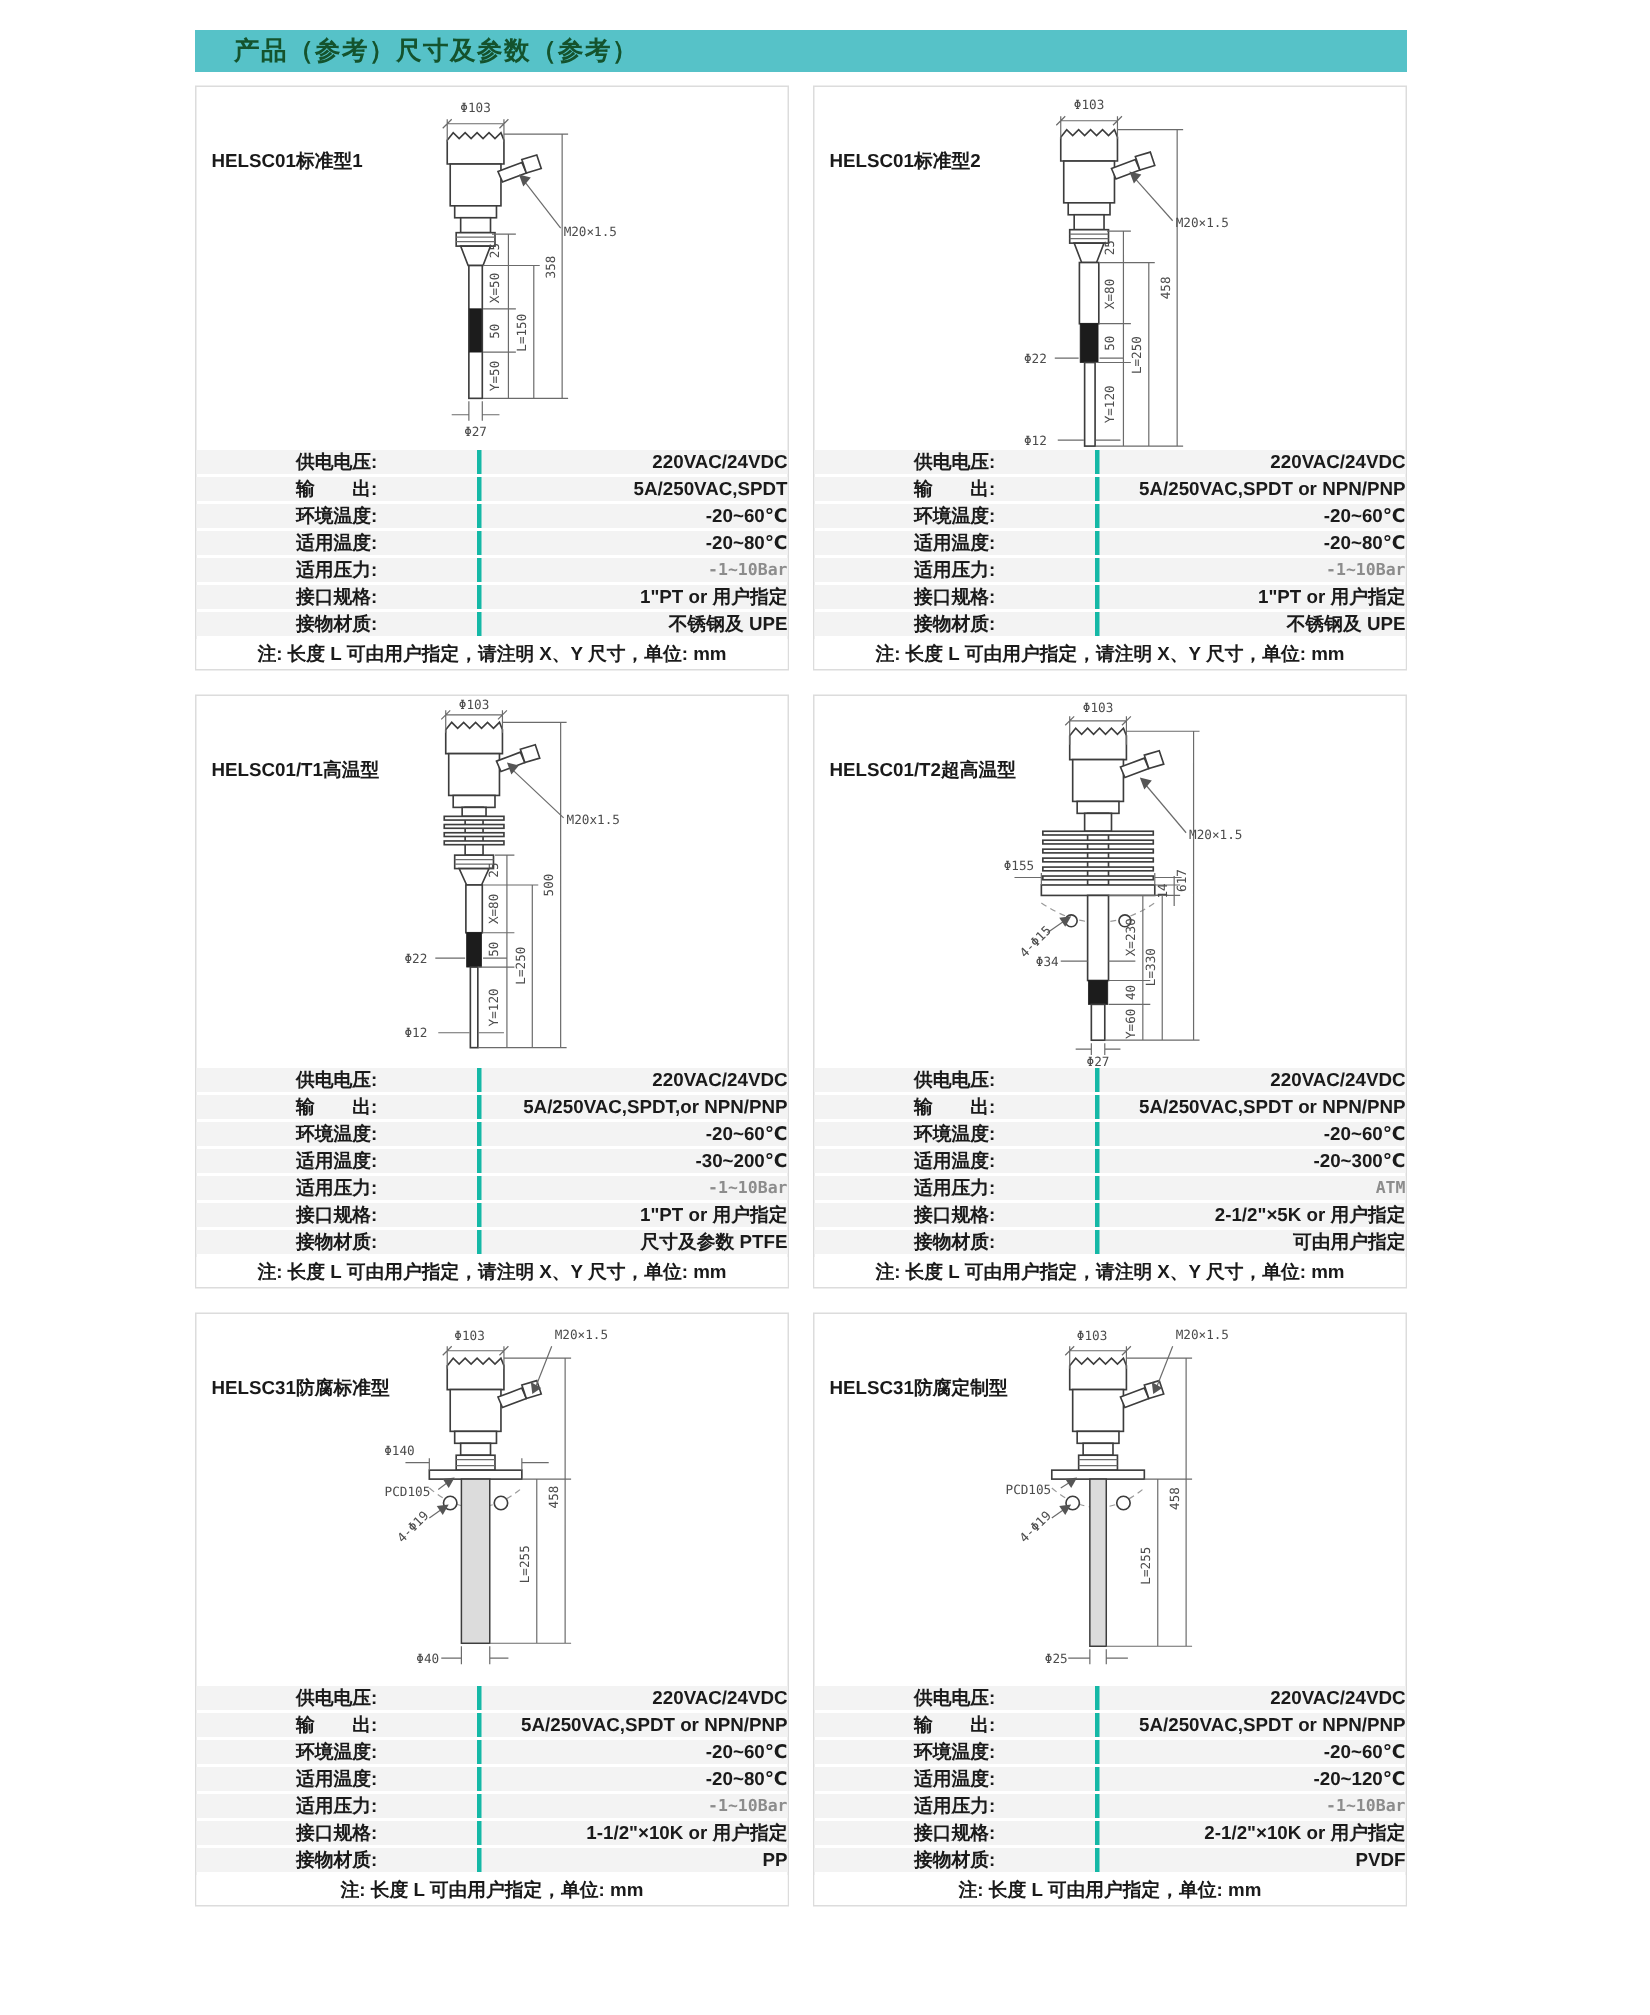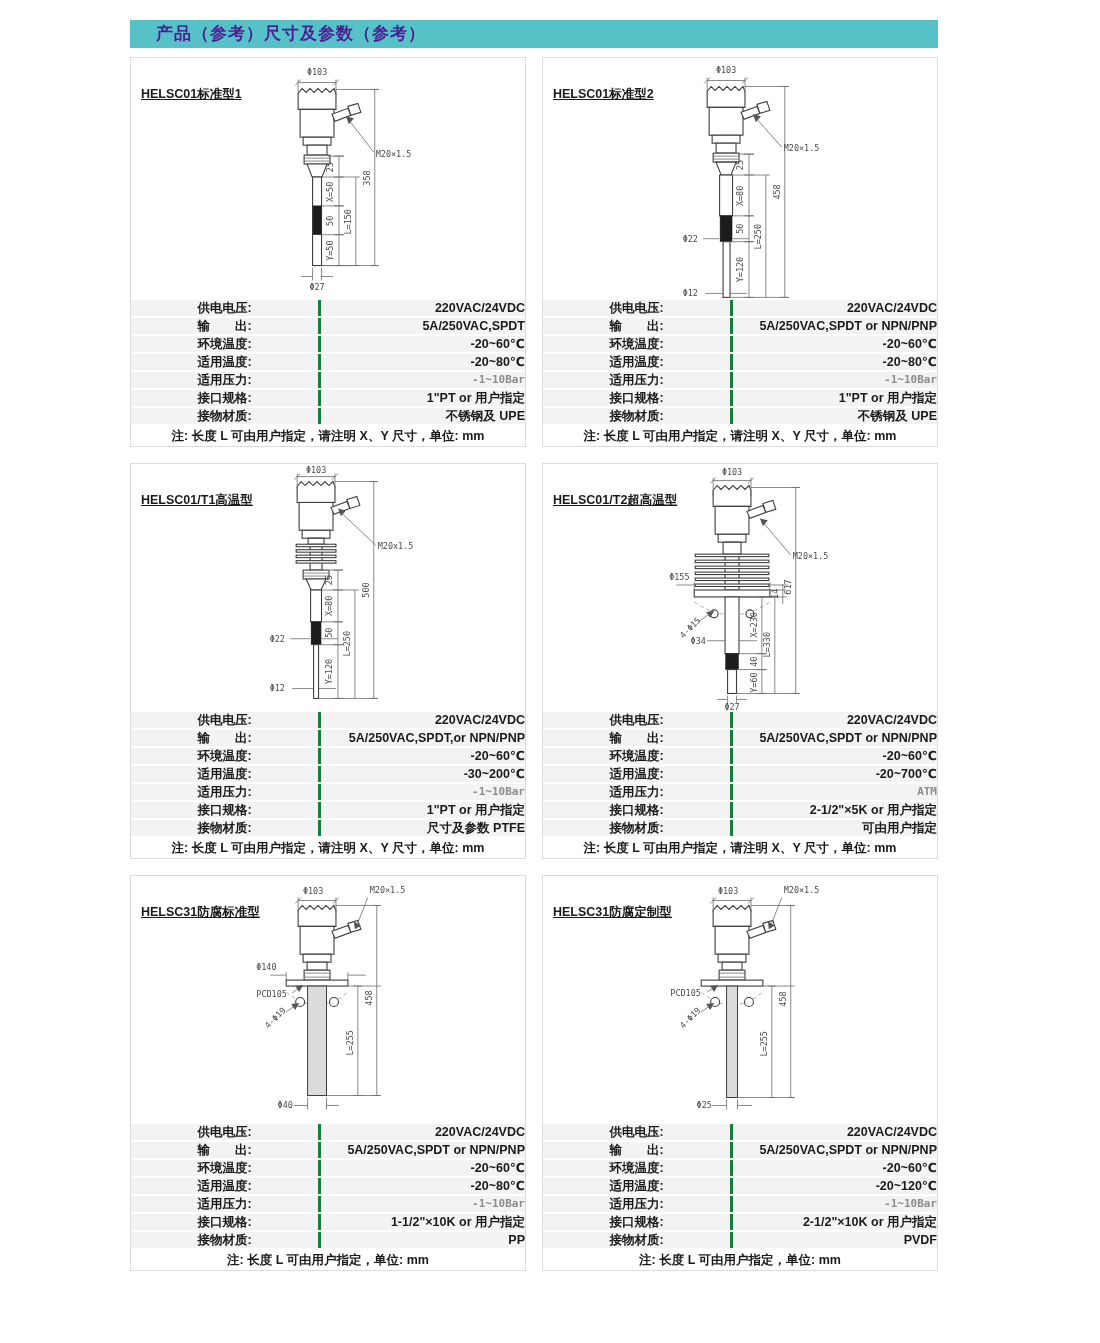--- a/index.html
+++ b/index.html
@@ -3,36 +3,36 @@
 <meta charset="utf-8">
 <style>
   html,body { margin:0; padding:0; }
   body {
     width:1100px; height:1343px; background:#ffffff; position:relative;
     font-family:"Liberation Sans","DejaVu Sans",sans-serif; color:#1a1a1a;
     overflow:hidden;
   }
   .page { position:absolute; left:130px; top:20px; width:808px; }
   .hdr {
-    height:28px; background:#56c2c8; color:#4c1d95; font-weight:bold; font-size:17px;
+    height:28px; background:#56c2c8; color:#14532d; font-weight:bold; font-size:17px;
     line-height:28px; padding-left:26px; box-sizing:border-box; letter-spacing:1px;
   }
   .grid {
     margin-top:9px; display:grid; grid-template-columns:396px 396px;
     column-gap:16px; row-gap:16px;
   }
   .panel { border:1px solid #dcdcdc; background:#fff; box-sizing:border-box; }
   .drawing { position:relative; height:242px; }
   .drawing.tall { height:248px; }
-  .ptitle { position:absolute; left:10px; top:15px; font-size:12.5px; font-weight:bold; white-space:nowrap;text-decoration:underline; }
+  .ptitle { position:absolute; left:10px; top:28px; font-size:12.5px; font-weight:bold; white-space:nowrap; }
   svg.draw { position:absolute; left:0; top:0; width:100%; height:100%; }
 
   .spec-table { }
   .srow { display:flex; height:16px; margin-bottom:2px; background:#f3f3f3; font-size:12.5px; font-weight:bold; }
-  .lbl { width:190px; text-align:center; line-height:16px; border-right:3px solid #15803d; box-sizing:border-box; }
+  .lbl { width:190px; text-align:center; line-height:16px; border-right:3px solid #14b8a6; box-sizing:border-box; }
   .val { flex:1; text-align:right; line-height:16px; }
   .val.muted { color:#8c8c8c; font-weight:700; font-family:"DejaVu Sans Mono",monospace; font-size:11px; }
   .note { height:20px; line-height:20px; text-align:center; font-size:12.5px; font-weight:bold; background:#fff; }
 
   
   .fw  { fill:#ffffff; stroke:#3d3d3d; stroke-width:1.1; }
   .blk { fill:#1c1c1c; stroke:#1c1c1c; stroke-width:0.5; }
   .gry { fill:#dcdcdc; stroke:#3d3d3d; stroke-width:1; }
   .dim { fill:none; stroke:#6b6b6b; stroke-width:0.8; }
   .dsh { fill:none; stroke:#9a9a9a; stroke-width:0.8; stroke-dasharray:4 3; }
@@ -323,21 +323,21 @@
           <div class="srow">
           <span class="lbl">输　　出:</span>
           <span class="val">5A/250VAC,SPDT or NPN/PNP</span>
         </div>
           <div class="srow">
           <span class="lbl">环境温度:</span>
           <span class="val">-20~60℃</span>
         </div>
           <div class="srow">
           <span class="lbl">适用温度:</span>
-          <span class="val">-20~700℃</span>
+          <span class="val">-20~300℃</span>
         </div>
           <div class="srow">
           <span class="lbl">适用压力:</span>
           <span class="val muted">ATM</span>
         </div>
           <div class="srow">
           <span class="lbl">接口规格:</span>
           <span class="val">2-1/2"×5K or 用户指定</span>
         </div>
           <div class="srow">

